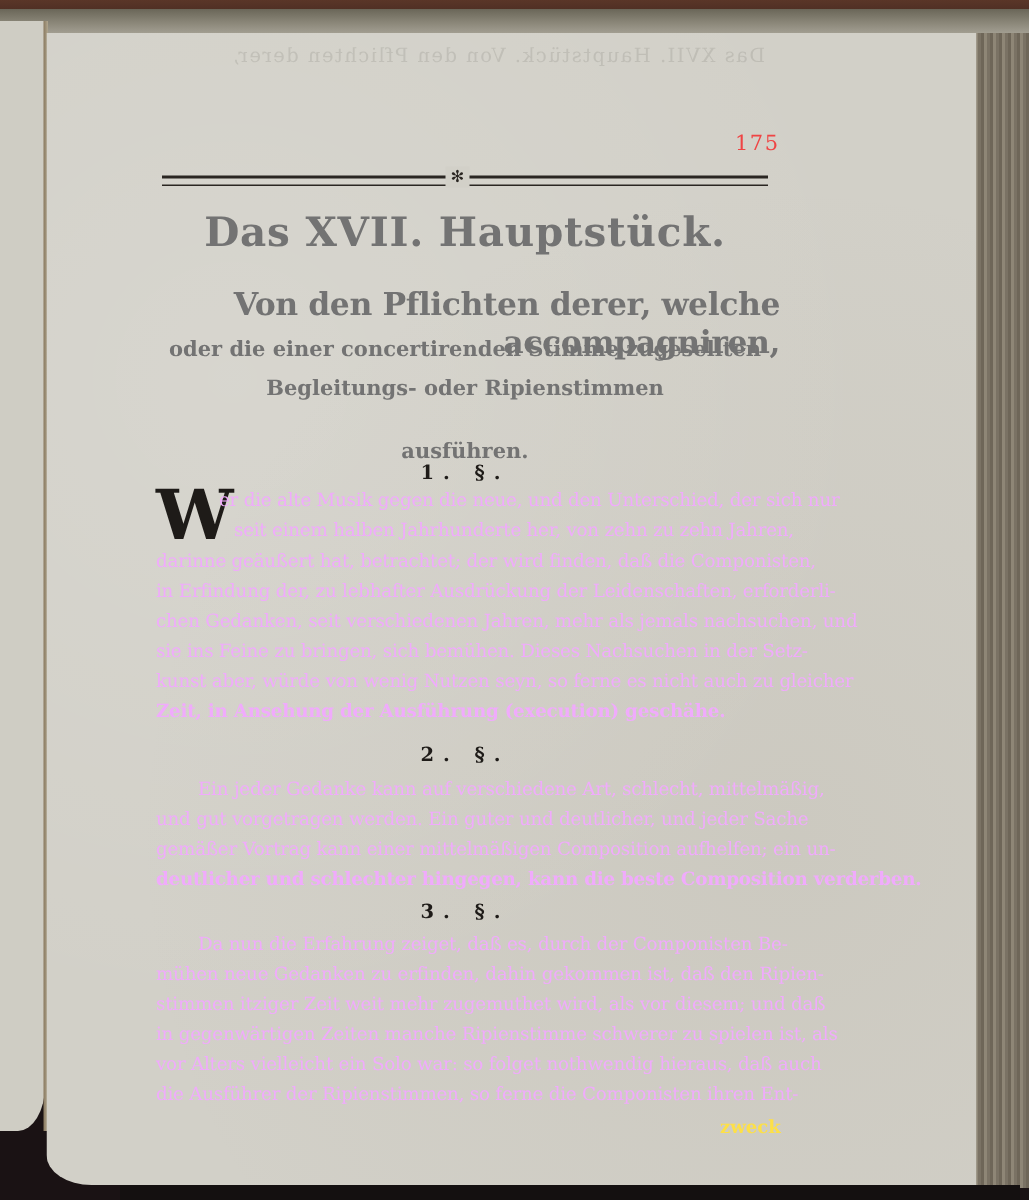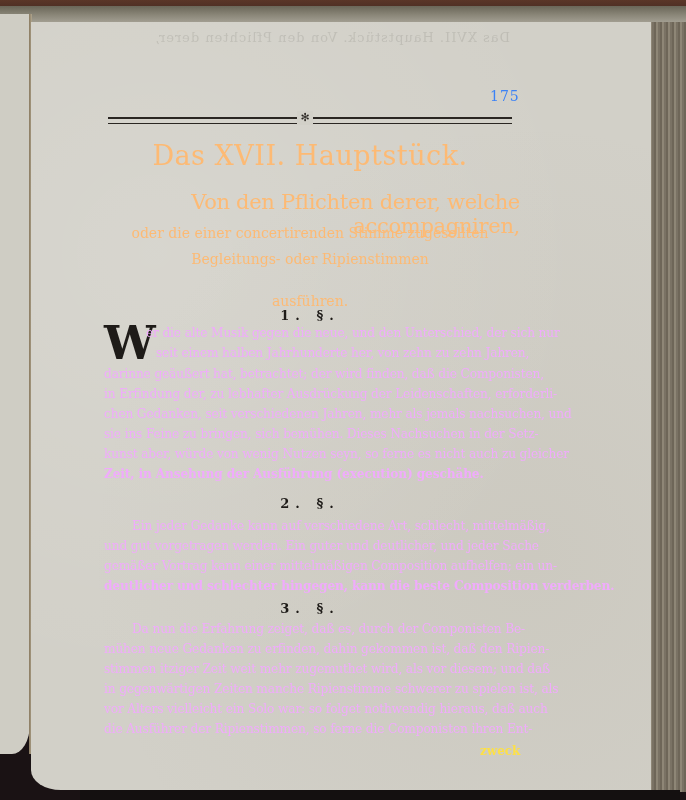--- a/index.html
+++ b/index.html
@@ -38,36 +38,36 @@
       position: absolute; left: 648px; top: 22px; width: 38px; height: 770px;
       background: repeating-linear-gradient(90deg, #6e6658 0 2px, #8e8676 2px 4px, #7a7264 4px 6px);
     }
     .ghost {
       position: absolute; left: 90px; top: 30px; width: 420px;
       color: rgba(60,55,48,0.12); font-size: 13px; letter-spacing: 1px;
       transform: scaleX(-1); white-space: nowrap;
     }
     .page-number {
       position: absolute; left: 490px; top: 88px;
-      font-family: "DejaVu Serif", serif; font-size: 14px; color: #3b82f6;
+      font-family: "DejaVu Serif", serif; font-size: 14px; color: #ef4444;
       letter-spacing: 1px;
     }
     .rule {
       position: absolute; left: 108px; top: 117px; width: 404px; height: 4px;
       border-top: 2px solid #2a2622; border-bottom: 1.5px solid #2a2622;
     }
     .rule-ornament {
       position: absolute; left: 297px; top: 111px; width: 16px; height: 14px;
       text-align: center; font-size: 11px; color: #2a2622; line-height: 14px;
       background: #d2d0c8;
     }
     .fraktur {
       font-family: "DejaVu Serif", serif;
-      color: #fdba74;
-      font-weight: normal;
+      color: #737373;
+      font-weight: bold;
     }
     .chapter-title {
       position: absolute; left: 108px; top: 140px; width: 404px;
       text-align: center; font-size: 27px; letter-spacing: 0.5px;
     }
     .subtitle-1 {
       position: absolute; left: 100px; top: 190px; width: 420px;
       text-align: right; font-size: 21px; letter-spacing: -0.3px;
     }
     .subtitle-line {

